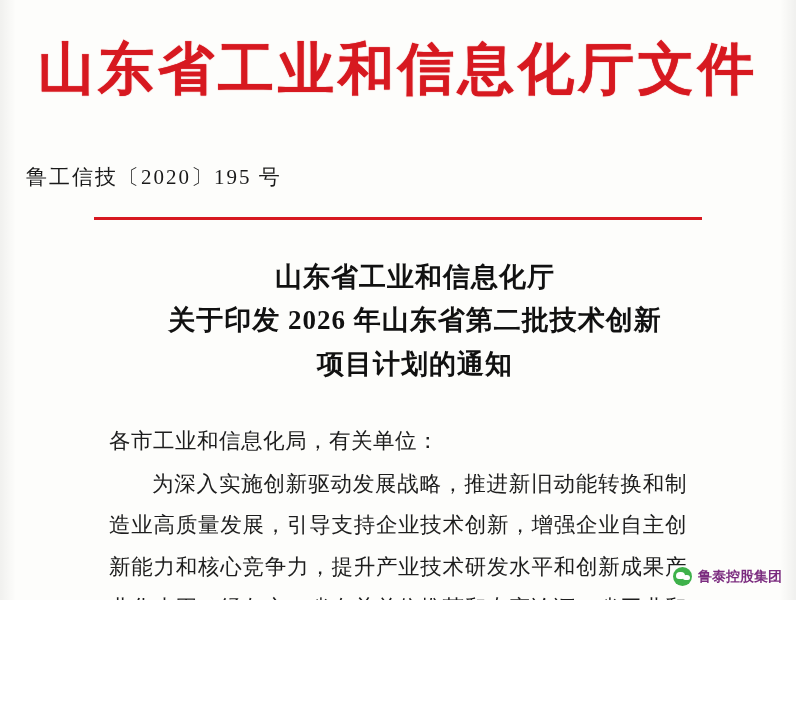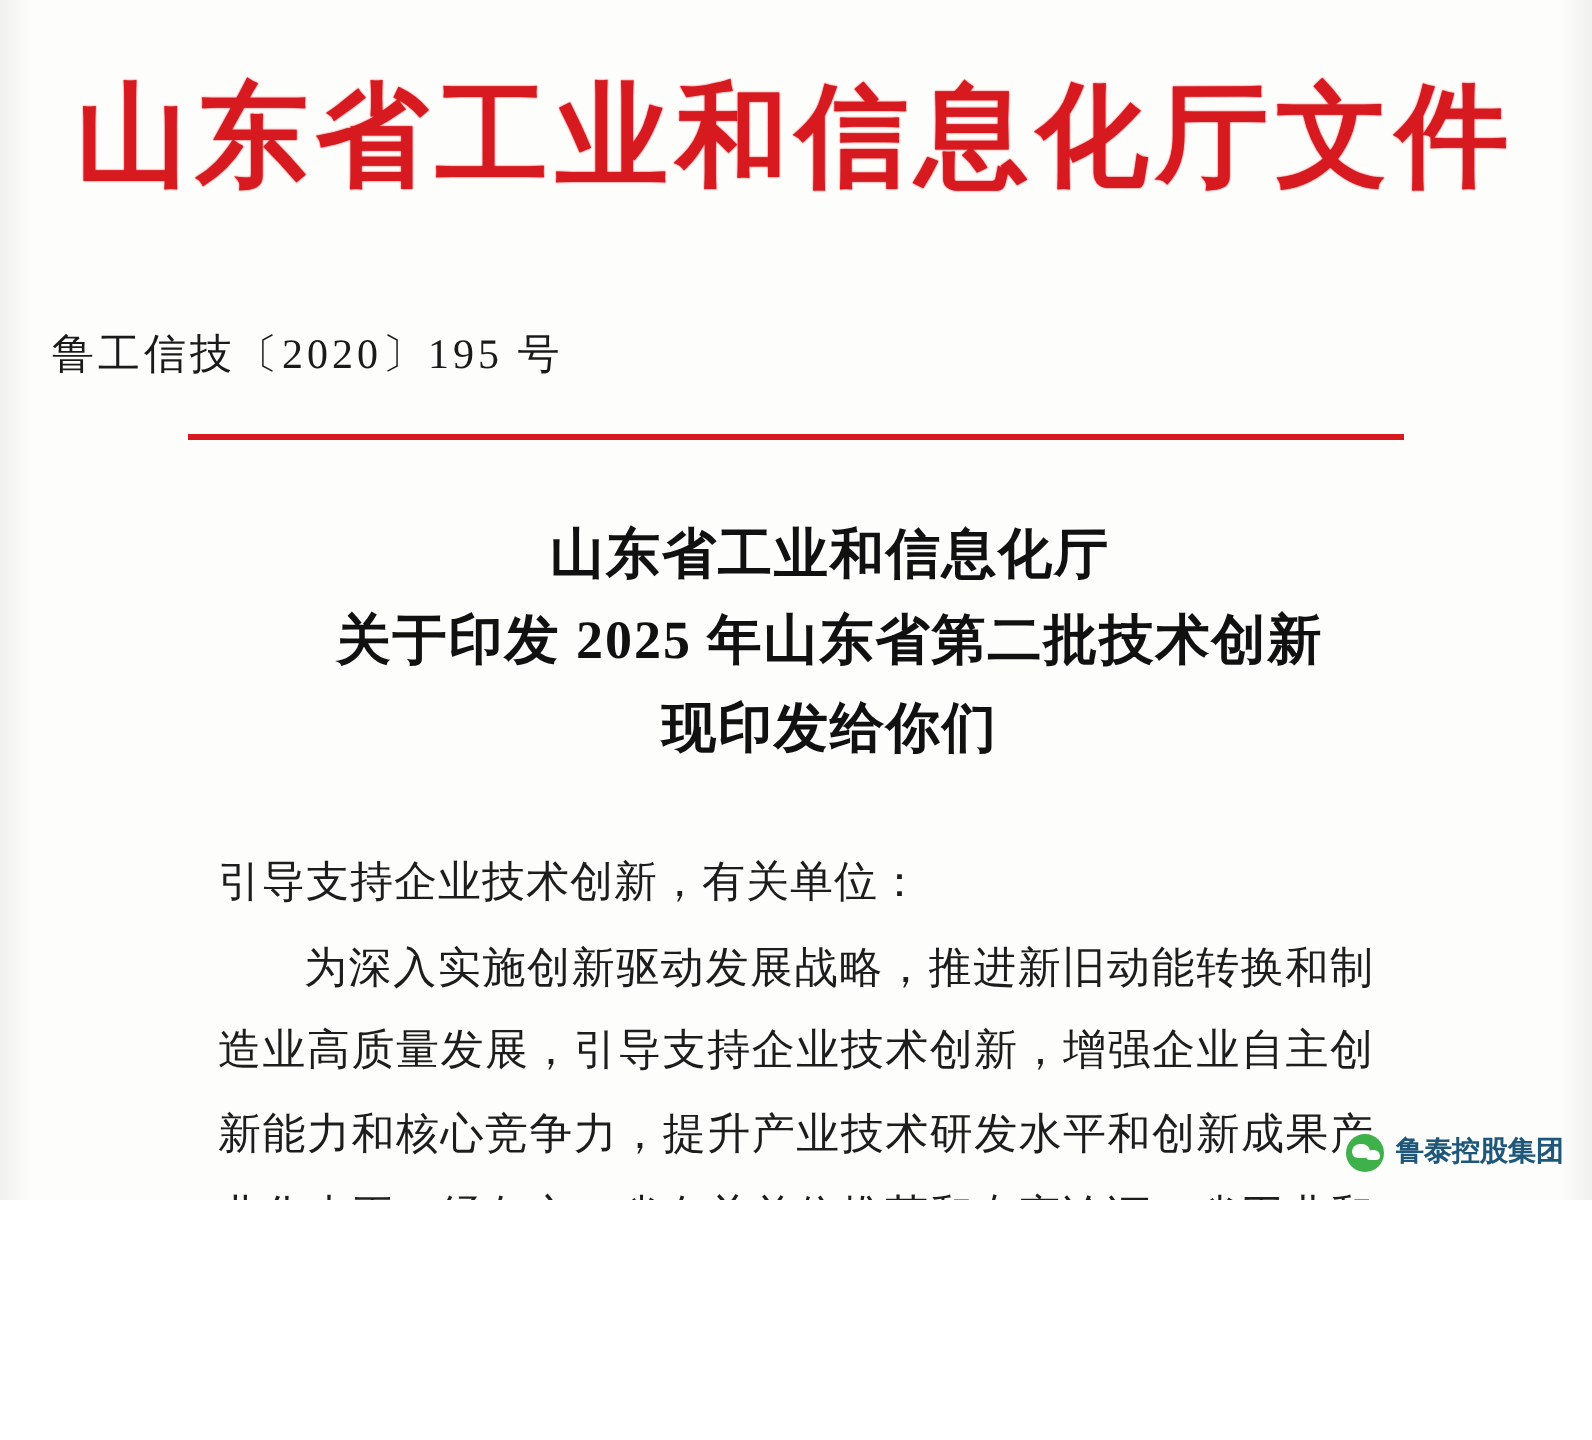--- a/index.html
+++ b/index.html
@@ -82,23 +82,23 @@
   }
   .para {
     text-indent: 2em;
   }
   
   .badge {
     position: absolute;
     right: 14px;
     bottom: 14px;
     display: flex;
-    align-items: flex-start;
+    align-items: center;
     gap: 6px;
-    color: #0c4a6e;
+    color: #701a75;
     font-family: "Liberation Sans", sans-serif;
     font-size: 14px;
     font-weight: bold;
     opacity: 0.92;
   }
   .badge-icon {
     width: 19px;
     height: 19px;
     border-radius: 50%;
     background: #2eab3c;
@@ -154,26 +154,26 @@
   <div class="masthead">
     <div class="masthead-title">山东省工业和信息化厅文件</div>
   </div>
 
   <div class="doc-number">鲁工信技〔2020〕195 号</div>
 
   <div class="red-rule"></div>
 
   <div class="doc-title">
     <div>山东省工业和信息化厅</div>
-    <div>关于印发 2025 年山东省第二批技术创新</div>
-    <div>现印发给你们</div>
+    <div>关于印发 2026 年山东省第二批技术创新</div>
+    <div>项目计划的通知</div>
   </div>
 
   <div class="body-block">
-    <div class="salutation">引导支持企业技术创新，有关单位：</div>
+    <div class="salutation">各市工业和信息化局，有关单位：</div>
     <div class="para">为深入实施创新驱动发展战略，推进新旧动能转换和制造业高质量发展，引导支持企业技术创新，增强企业自主创新能力和核心竞争力，提升产业技术研发水平和创新成果产业化水平，经各市、省有关单位推荐和专家论证，省工业和信息化厅编制了 2029 年第二批省级技术创新项目计划，现印发给你们。</div>
   </div>
 
   <div class="badge">
     <span class="badge-icon"></span>
     <span>鲁泰控股集团</span>
   </div>
 
 </div>
 

